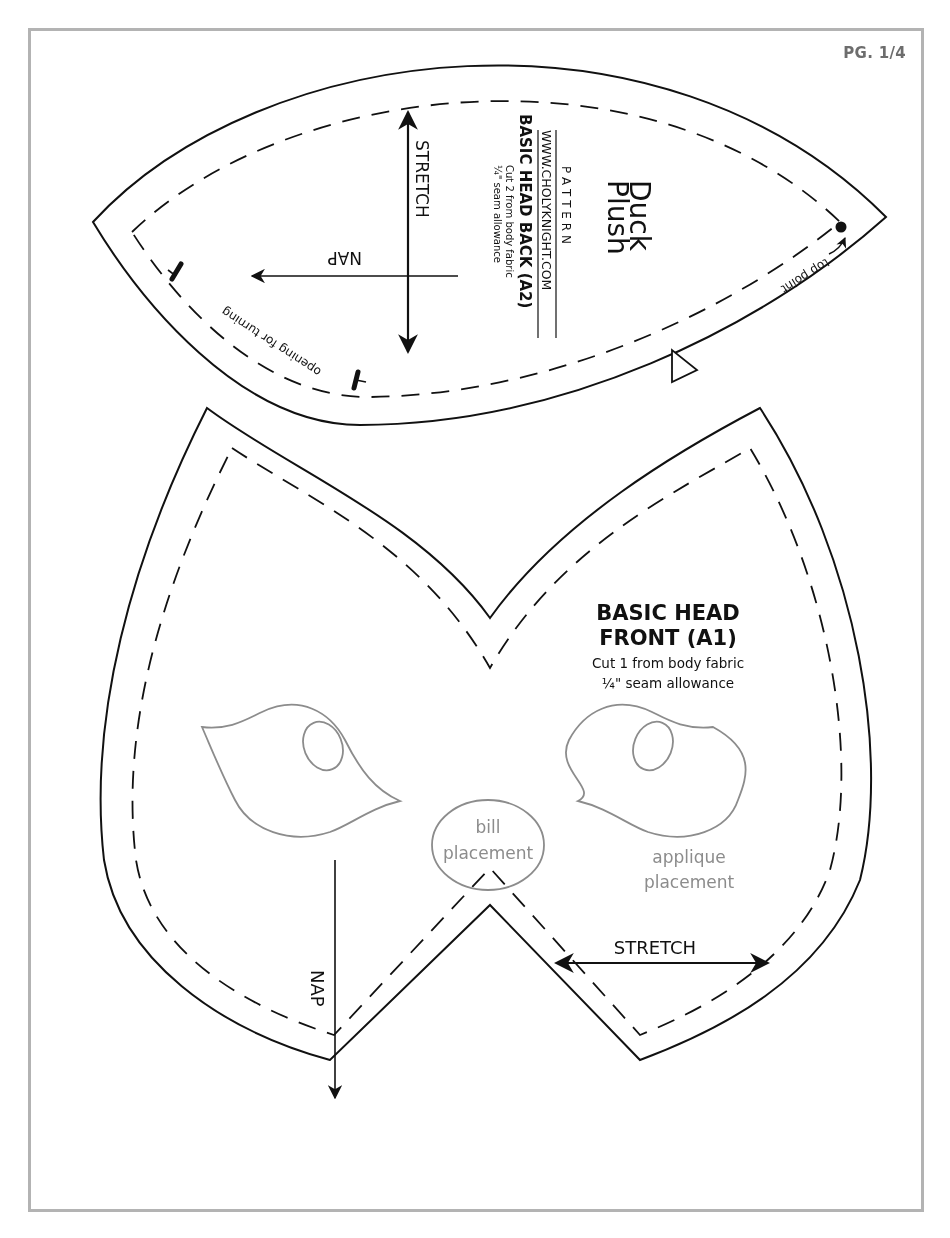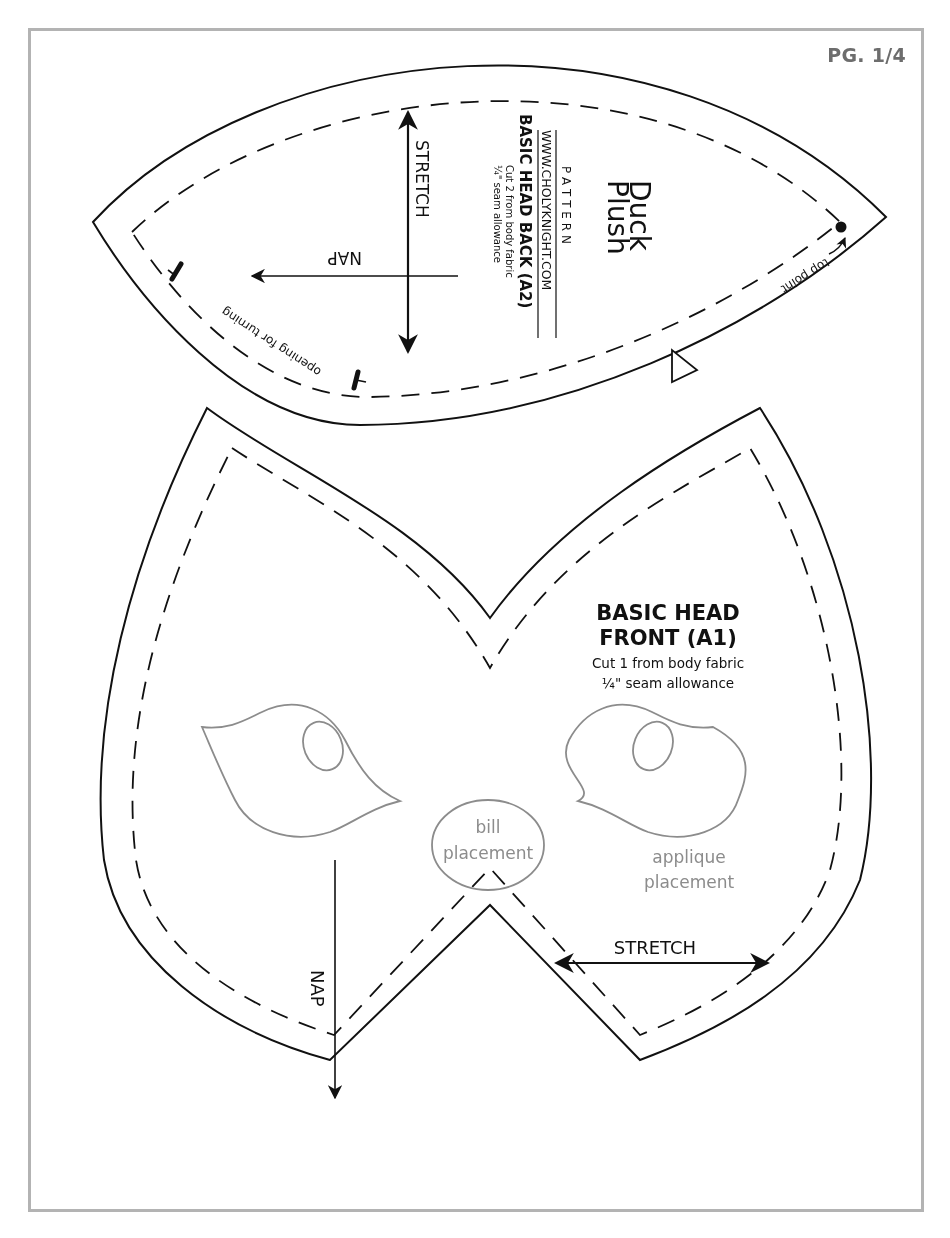--- a/index.html
+++ b/index.html
@@ -1,18 +1,18 @@
 <!DOCTYPE html>
 <html><head>
   <meta charset="utf-8">
   <style>
     html, body { margin: 0; padding: 0; background: #ffffff; }
     body { width: 950px; height: 1238px; position: relative; overflow: hidden; font-family: "DejaVu Sans", sans-serif; }
     .page-border { position: absolute; left: 28px; top: 28px; width: 890px; height: 1178px; border: 3px solid #b3b3b3; box-sizing: content-box; }
-    .page-number { position: absolute; right: 44px; top: 44px; font-family: "DejaVu Sans", sans-serif; font-weight: bold; font-size: 19px; color: #6d6d6d; letter-spacing: 0.3px; }
+    .page-number { position: absolute; right: 44px; top: 44px; font-family: "DejaVu Sans", sans-serif; font-weight: bold; font-size: 15px; color: #6d6d6d; letter-spacing: 0.3px; }
     svg.art { position: absolute; left: 0; top: 0; }
     svg text { font-family: "DejaVu Sans", sans-serif; }
   </style>
 </head>
 <body>
 
 <div class="page-border"></div>
 <div class="page-number">PG. 1/4</div>
 
 <svg class="art" width="950" height="1238" viewBox="0 0 950 1238" xmlns="http://www.w3.org/2000/svg">

